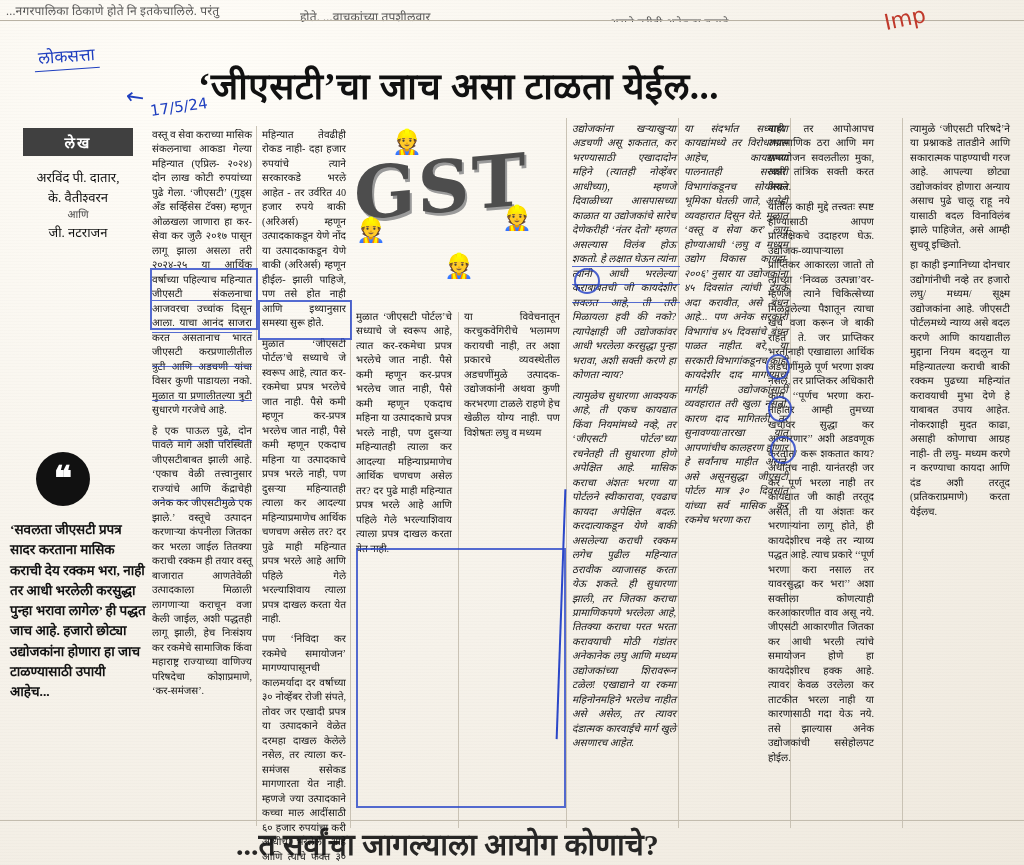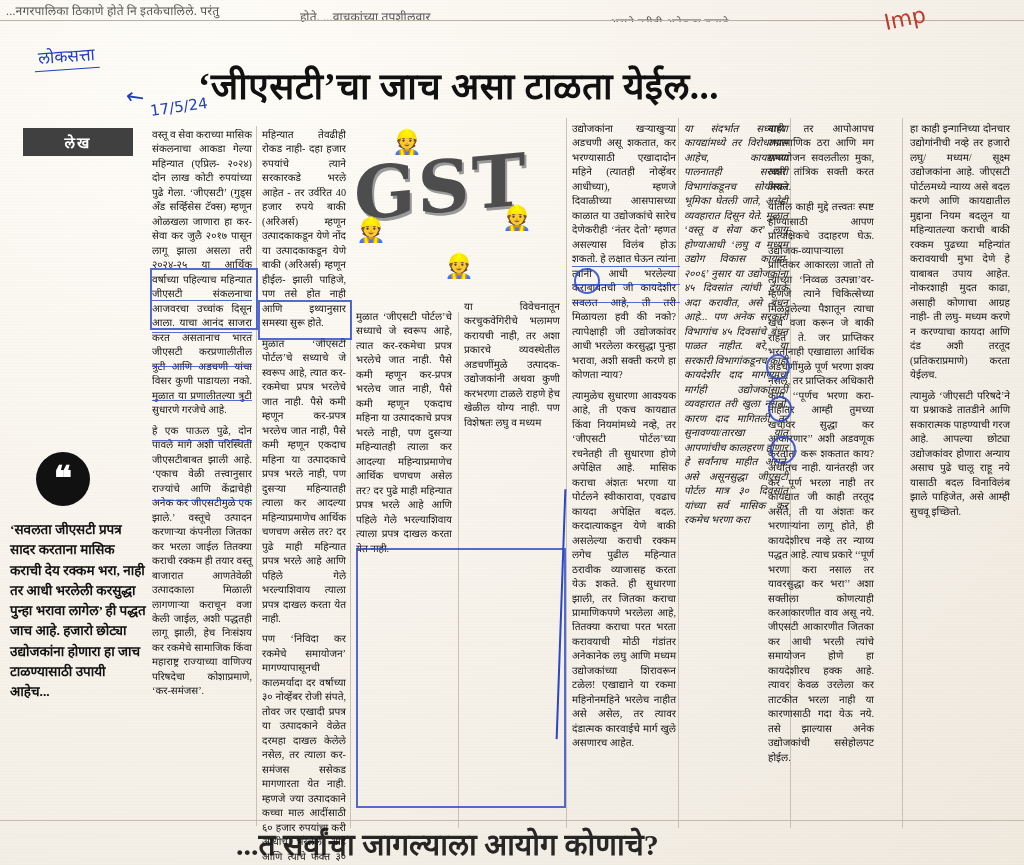--- a/index.html
+++ b/index.html
@@ -126,21 +126,21 @@
     line-height:1.42;
     text-align:justify;
     color:#151515;
     column-gap:0;
   }
   .col p{margin:0 0 6px 0;}
   .c1{left:152px;top:128px;width:100px;}
   .c2{left:262px;top:128px;width:84px;}
   .c3{left:356px;top:318px;width:100px;}
   .c4{left:464px;top:318px;width:100px;}
-  .c5{left:572px;top:122px;width:104px;}
+  .c5{left:572px;top:122px;width:104px;font-style:italic;}
   .c6{left:684px;top:122px;width:104px;font-style:italic;}
   .c7{left:768px;top:122px;width:106px;}
   .c8{left:910px;top:122px;width:100px;}
 
   
   .vrule{position:absolute;width:1px;background:#c9c2b4;}
 
   
   .bottom-strip{
     position:absolute;left:0;bottom:0;width:1024px;height:44px;
@@ -178,20 +178,26 @@
 
 <div class="ink ink-logo">लोकसत्ता</div>
 <div class="ink ink-date">17/5/24</div>
 <div class="ink ink-imp red">Imp</div>
 <div class="ink ink-arrow">←</div>
 
 <h1 class="headline">‘जीएसटी’चा जाच असा टाळता येईल...</h1>
 
 <div class="byline-box">
   <div class="lekh-badge">लेख</div>
+  <div class="byline-names">
+    <div>अरविंद पी. दातार,</div>
+    <div>के. वैतीश्वरन</div>
+    <div class="small">आणि</div>
+    <div>जी. नटराजन</div>
+  </div>
 </div>
 
 <div class="quote-mark">❝</div>
 <div class="pullquote">‘सवलता जीएसटी प्रपत्र सादर करताना मासिक कराची देय रक्कम भरा, नाही तर आधी भरलेली करसुद्धा पुन्हा भरावा लागेल’ ही पद्धत जाच आहे. हजारो छोट्या उद्योजकांना होणारा हा जाच टाळण्यासाठी उपायी आहेच...</div>
 
 <div class="gst-art">
   <div class="gst-word">GST</div>
   <div class="fig w4">👷</div>
   <div class="fig w1">👷</div>
   <div class="fig w2">👷</div>
@@ -215,41 +221,41 @@
   <p>महिन्यात तेवढीही रोकड नाही- दहा हजार रुपयांचे त्याने सरकारकडे भरले आहेत - तर उर्वरित 40 हजार रुपये बाकी (अरिअर्स) म्हणून उत्पादकाकडून येणे नोंद या उत्पादकाकडून येणे बाकी (अरिअर्स) म्हणून हीईल- झाली पाहिजे, पण तसे होत नाही आणि इथ्यानुसार समस्या सुरू होते.</p>
   <p>मुळात ‘जीएसटी पोर्टल’चे सध्याचे जे स्वरूप आहे, त्यात कर-रकमेचा प्रपत्र भरलेचे जात नाही. पैसे कमी म्हणून कर-प्रपत्र भरलेच जात नाही, पैसे कमी म्हणून एकदाच महिना या उत्पादकाचे प्रपत्र भरले नाही, पण दुसऱ्या महिन्यातही त्याला कर आदल्या महिन्याप्रमाणेच आर्थिक चणचण असेल तर? दर पुढे माही महिन्यात प्रपत्र भरले आहे आणि पहिले गेले भरल्याशिवाय त्याला प्रपत्र दाखल करता येत नाही.</p>
   <p>पण ‘निविदा कर रकमेचे समायोजन’ मागण्यापासूनची कालमर्यादा दर वर्षाच्या ३० नोव्हेंबर रोजी संपते, तोवर जर एखादी प्रपत्र या उत्पादकाने वेळेत दरमहा दाखल केलेले नसेल, तर त्याला कर-समंजस ससेकड मागणारता येत नाही. म्हणजे ज्या उत्पादकाने कच्चा माल आदींसाठी ६० हजार रुपयांचा करी आधीच भरलेले आहे आणि त्याचे फक्त ३० हजार रुपये भरले बाकी आहेत, त्यालासुद्धा आता एक लाख रुपयांचे कर-दायित्व आहे, असे ‘सरकारी यंत्रणा’ ‘नियमानुसार’ गृहीत धरतात!</p>
 
 </div>
 
 <div class="col c3" style="left:356px;top:310px;width:96px;">
   <p>मुळात ‘जीएसटी पोर्टल’चे सध्याचे जे स्वरूप आहे, त्यात कर-रकमेचा प्रपत्र भरलेचे जात नाही. पैसे कमी म्हणून कर-प्रपत्र भरलेच जात नाही, पैसे कमी म्हणून एकदाच महिना या उत्पादकाचे प्रपत्र भरले नाही, पण दुसऱ्या महिन्यातही त्याला कर आदल्या महिन्याप्रमाणेच आर्थिक चणचण असेल तर? दर पुढे माही महिन्यात प्रपत्र भरले आहे आणि पहिले गेले भरल्याशिवाय त्याला प्रपत्र दाखल करता येत नाही.</p>
 </div>
 
-<div class="col c4" style="left:464px;top:300px;width:96px;">
+<div class="col c4" style="left:464px;top:310px;width:96px;">
   <p>या विवेचनातून करचुकवेगिरीचे भलामण करायची नाही, तर अशा प्रकारचे व्यवस्थेतील अडचणींमुळे उत्पादक- उद्योजकांनी अथवा कुणी करभरणा टाळले राहणे हेच खेळील योग्य नाही. पण विशेषतः लघु व मध्यम</p>
 </div>
 
 <div class="col c5">
   <p>उद्योजकांना खऱ्याखुऱ्या अडचणी असू शकतात, कर भरण्यासाठी एखादादोन महिने (त्यातही नोव्हेंबर आधीच्या), म्हणजे दिवाळीच्या आसपासच्या काळात या उद्योजकांचे सारेच देणेकरीही ‘नंतर देतो’ म्हणत असल्यास विलंब होऊ शकतो. हे लक्षात घेऊन त्यांना त्यांनी आधी भरलेल्या कराबाबतची जी कायदेशीर सवलत आहे, ती तरी मिळायला हवी की नको? त्यापेक्षाही जी उद्योजकांवर आधी भरलेला करसुद्धा पुन्हा भरावा, अशी सक्ती करणे हा कोणता न्याय?</p>
   <p>त्यामुळेच सुधारणा आवश्यक आहे, ती एकच कायद्यात किंवा नियमांमध्ये नव्हे, तर ‘जीएसटी पोर्टल’च्या रचनेतही ती सुधारणा होणे अपेक्षित आहे. मासिक कराचा अंशतः भरणा या पोर्टलने स्वीकारावा, एवढाच कायदा अपेक्षित बदल. करदात्याकडून येणे बाकी असलेल्या कराची रक्कम लगेच पुढील महिन्यात ठरावीक व्याजासह करता येऊ शकते. ही सुधारणा झाली, तर जितका कराचा प्रामाणिकपणे भरलेला आहे, तितक्या कराचा परत भरता करावयाची मोठी गंडांतर अनेकानेक लघु आणि मध्यम उद्योजकांच्या शिरावरून टळेल! एखाद्याने या रकमा महिनोनमहिने भरलेच नाहीत असे असेल, तर त्यावर दंडात्मक कारवाईचे मार्ग खुले असणारच आहेत.</p>
 </div>
 
 <div class="col c6">
   <p>या संदर्भात सध्याच्या कायद्यांमध्ये तर विरोधाभास आहेच, कायद्याच्या पालनातही सरकारी विभागांकडूनच सोयीस्कर भूमिका घेतली जाते, असेही व्यवहारात दिसून येते. मुळात ‘वस्तू व सेवा कर’ लागू होण्याआधी ‘लघु व मध्यम उद्योग विकास कायदा- २००६’ नुसार या उद्योजकांना ४५ दिवसांत त्यांची देयके अदा करावीत, असे बंधन आहे... पण अनेक सरकारी विभागांच ४५ दिवसांचे बंधन पाळत नाहीत. बरे, या सरकारी विभागांकडूनच काही कायदेशीर दाद मागण्याचा मार्गही उद्योजकांसाठी व्यवहारात तरी खुला नसतो. कारण दाद मागितली तर सुनावण्या/तारखा यांत आपणांचीच कालहरण होणार हे सर्वांनाच माहीत असते. असे असूनसुद्धा जीएसटी पोर्टल मात्र ३० दिवसांत यांच्या सर्व मासिक कर रकमेच भरणा करा</p>
 </div>
 
 <div class="col c7">
   <p>नाही तर आपोआपच अप्रामाणिक ठरा आणि मग समायोजन सवलतीला मुका, अशी तांत्रिक सक्ती करत असते.</p>
   <p>यातील काही मुद्दे तत्त्वतः स्पष्ट होण्यासाठी आपण प्रात्यक्षिकचे उदाहरण घेऊ. उद्योजक-व्यापाऱ्याला प्राप्तिकर आकारला जातो तो त्याच्या ‘निव्वळ उत्पन्ना’वर- म्हणजे त्याने चिकित्सेच्या मिळवलेल्या पैशातून त्याचा खर्च वजा करून जे बाकी राहते ते. जर प्राप्तिकर भरतानाही एखाद्याला आर्थिक अडचणींमुळे पूर्ण भरणा शक्य नसेल, तर प्राप्तिकर अधिकारी काय ‘‘पूर्णच भरणा करा- नाहीतर आम्ही तुमच्या खर्चावर सुद्धा कर आकारणार’’ अशी अडवणूक करतात/ करू शकतात काय? अर्थातच नाही. यानंतरही जर कर पूर्ण भरला नाही तर कायद्यात जी काही तरतूद असते, ती या अंशतः कर भरणाऱ्यांना लागू होते, ही कायदेशीरच नव्हे तर न्याय्य पद्धत आहे. त्याच प्रकारे ‘‘पूर्ण भरणा करा नसाल तर यावरसुद्धा कर भरा’’ अशा सक्तीला कोणत्याही करआकारणीत वाव असू नये. जीएसटी आकारणीत जितका कर आधी भरली त्यांचे समायोजन होणे हा कायदेशीरच हक्क आहे. त्यावर केवळ उरलेला कर ताटकीत भरला नाही या कारणासाठी गदा येऊ नये. तसे झाल्यास अनेक उद्योजकांची ससेहोलपट होईल.</p>
 </div>
 
 <div class="col c8">
+  <p>त्यामुळे ‘जीएसटी परिषदे’ने या प्रश्नाकडे तातडीने आणि सकारात्मक पाहण्याची गरज आहे. आपल्या छोट्या उद्योजकांवर होणारा अन्याय असाच पुढे चालू राहू नये यासाठी बदल विनाविलंब झाले पाहिजेत, असे आम्ही सुचवू इच्छितो.</p>
   <p>हा काही इन्गानिच्या दोनचार उद्योगांनीची नव्हे तर हजारो लघु/ मध्यम/ सूक्ष्म उद्योजकांना आहे. जीएसटी पोर्टलमध्ये न्याय्य असे बदल करणे आणि कायद्यातील मुद्दाना नियम बदलून या महिन्यातल्या कराची बाकी रक्कम पुढच्या महिन्यांत करावयाची मुभा देणे हे याबाबत उपाय आहेत. नोकरशाही मुदत काढा, असाही कोणाचा आग्रह नाही- ती लघु- मध्यम करणे न करण्याचा कायदा आणि दंड अशी तरतूद (प्रतिकराप्रमाणे) करता येईलच.</p>
-  <p>त्यामुळे ‘जीएसटी परिषदे’ने या प्रश्नाकडे तातडीने आणि सकारात्मक पाहण्याची गरज आहे. आपल्या छोट्या उद्योजकांवर होणारा अन्याय असाच पुढे चालू राहू नये यासाठी बदल विनाविलंब झाले पाहिजेत, असे आम्ही सुचवू इच्छितो.</p>
 </div>
 
 <div class="mark box-blue" style="left:150px;top:268px;width:104px;height:58px;"></div>
 <div class="mark underline-blue" style="left:152px;top:300px;width:100px;"></div>
 <div class="mark underline-blue" style="left:152px;top:332px;width:100px;"></div>
 <div class="mark underline-blue" style="left:152px;top:366px;width:100px;"></div>
 <div class="mark underline-blue" style="left:152px;top:400px;width:100px;"></div>
 <div class="mark underline-blue" style="left:152px;top:440px;width:100px;"></div>
 <div class="mark underline-blue" style="left:152px;top:500px;width:100px;"></div>
 

